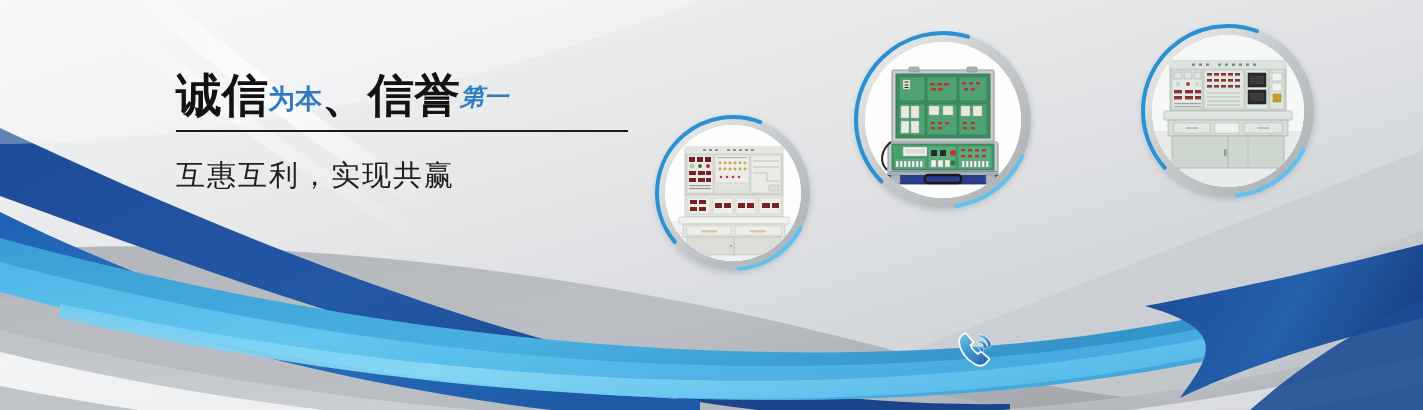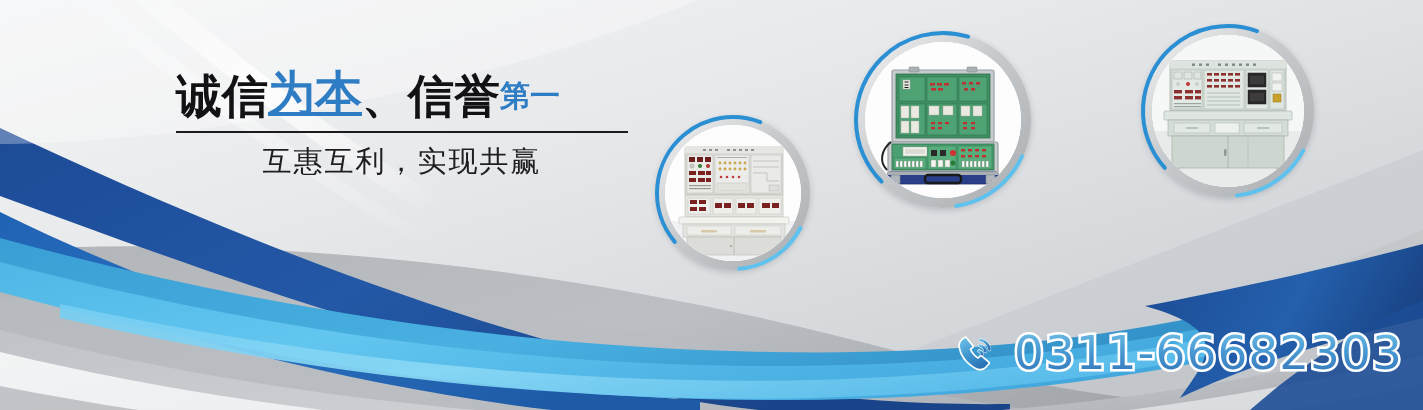--- a/index.html
+++ b/index.html
@@ -37,51 +37,51 @@
     color: #111113;
     letter-spacing: 0px;
   }
   .hl-big {
     font-size: 46px;
     font-weight: bold;
     color: #121214;
     font-family: "DejaVu Sans", "Liberation Sans", sans-serif;
   }
   .hl-blue {
-    font-size: 47px;
+    font-size: 27px;
     font-weight: bold;
     color: #2e7cc4;
     font-family: "DejaVu Sans", "Liberation Sans", sans-serif;
     position: relative;
     top: -3px;
-    text-decoration: underline;
   }
   .hl-dun {
     font-size: 46px;
     font-weight: bold;
     color: #121214;
     font-family: "DejaVu Sans", "Liberation Sans", sans-serif;
   }
   .hl-small-blue {
-    font-size: 30px;
+    font-size: 24px;
     font-weight: bold;
     color: #2e7cc4;
     font-family: "DejaVu Sans", "Liberation Sans", sans-serif;
     position: relative;
     top: -6px;
+    font-style: italic;
   }
   .divider {
     margin-top: 12px;
     width: 452px;
     height: 2px;
     background: #1b1b1d;
   }
   .subtitle {
-    margin-top: 9px;
-    text-align: center;
+    margin-top: 24px;
+    text-align: left;
     width: 452px;
     font-size: 29px;
     color: #1e1e20;
     letter-spacing: 2px;
     font-family: "DejaVu Sans", "Liberation Sans", sans-serif;
     white-space: nowrap;
   }
 
   
   .circle {
@@ -657,19 +657,15 @@
                  C27,40.5 31,40 33.5,37.5 L36.5,34 L29,27.5 L26,30
                  C22,27.5 19,24 17.5,20 L20.5,17.5 L13.5,9 Z"></path>
       </g>
       <g stroke="url(#phg)" stroke-width="2.6" fill="none" stroke-linecap="round">
         <path d="M28,11 C33,11.5 37,15.5 37.5,20.5"></path>
         <path d="M27.5,16.5 C30.5,17 33,19.5 33.5,22.5"></path>
         <path d="M27,22 C28.5,22.4 29.8,23.8 30.2,25.2"></path>
       </g>
     </svg>
 
-    <div class="phone-number-wrap">
-      <div class="phone-number-stroke">0311-66682303</div>
-      <div class="phone-number phone-number-fill">0311-66682303</div>
-    </div>
   </div>
 
 </div>
 
 </body></html>

